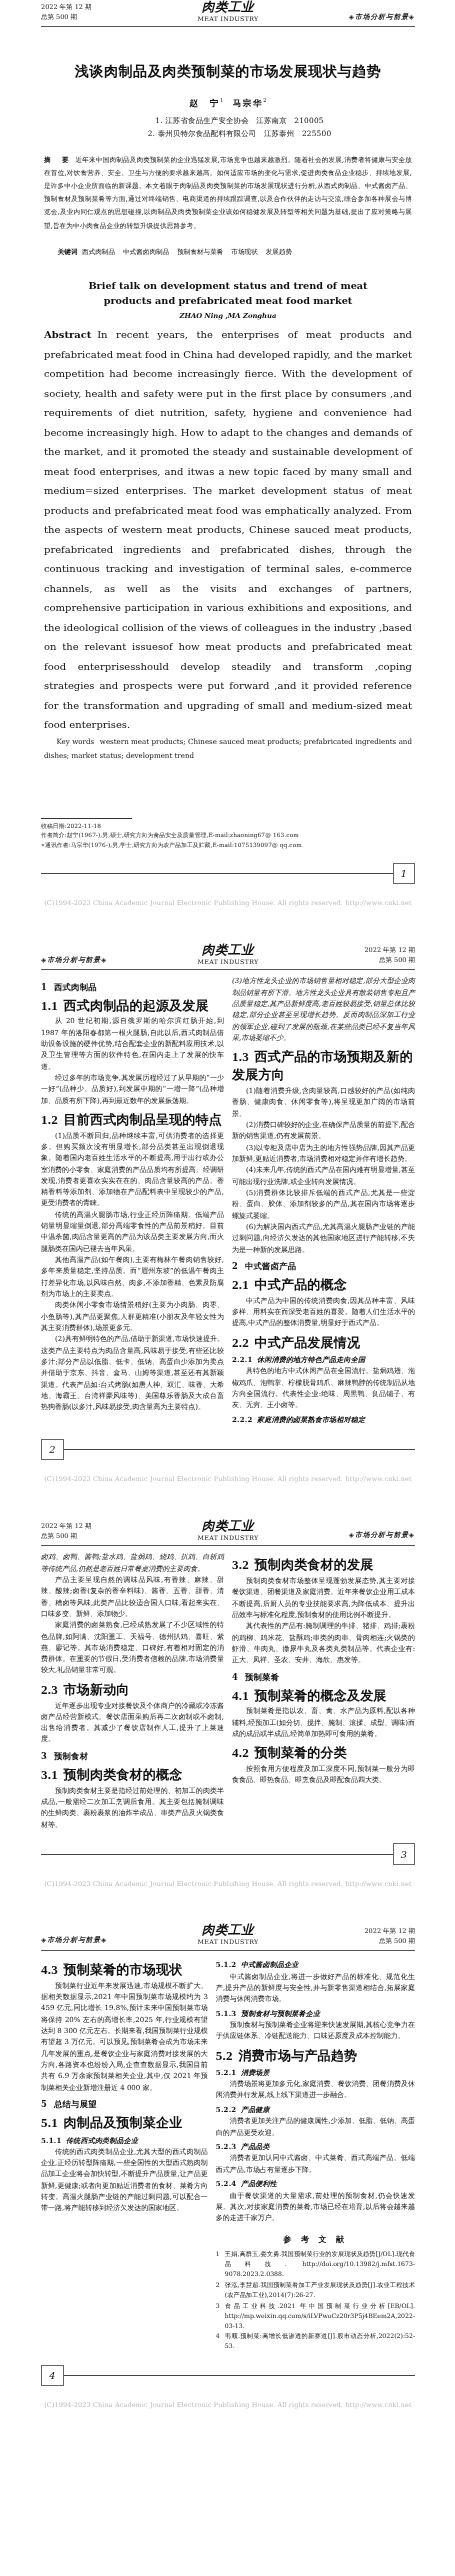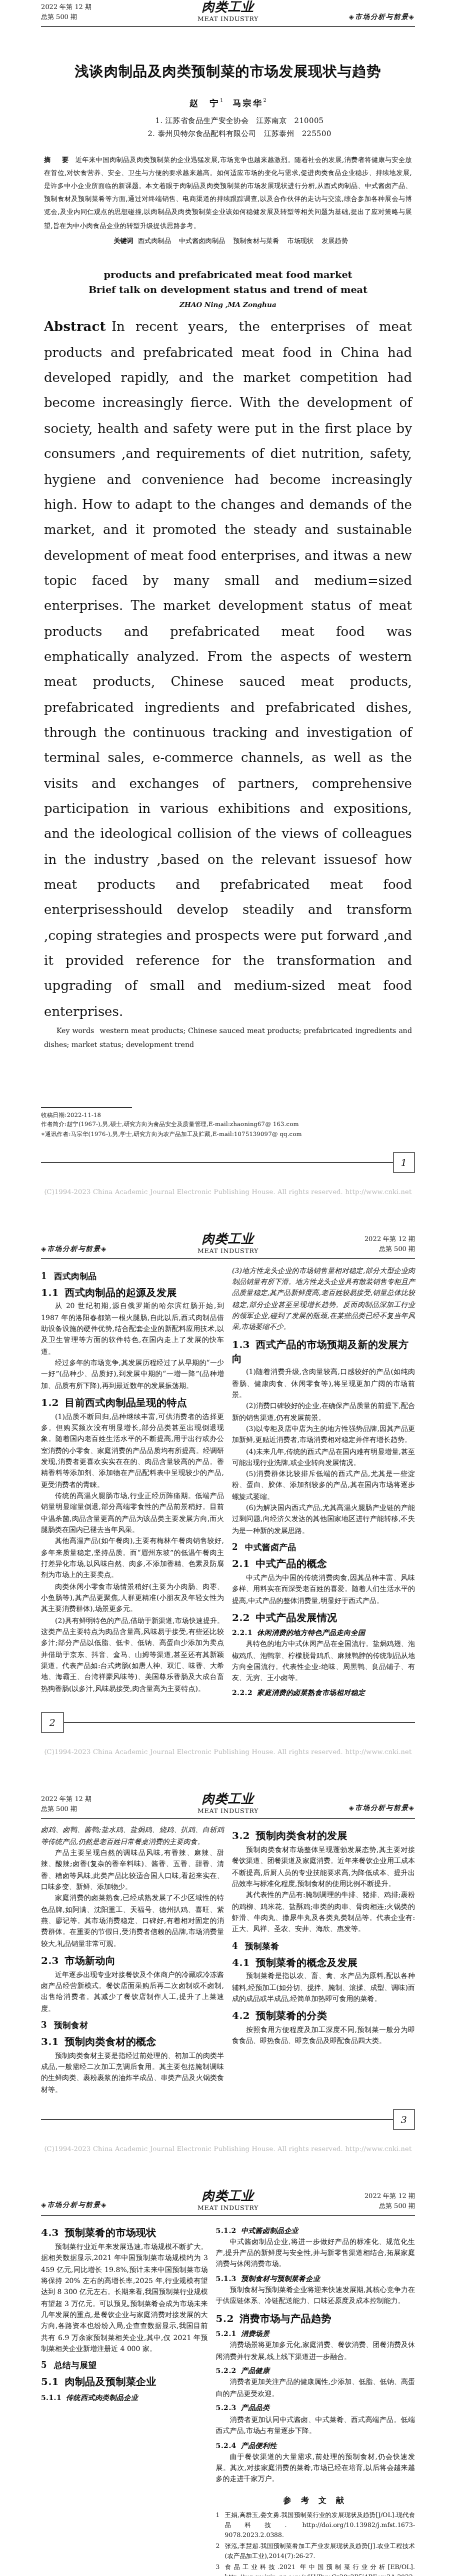--- a/index.html
+++ b/index.html
@@ -91,24 +91,24 @@
   
   .abs-cn{
     margin:12.5px 44px 0 44px;
     font-size:6.6px;
     line-height:2.0;
     text-align:justify;
     letter-spacing:0.1px;
   }
   .abs-cn .lbl{font-weight:bold;letter-spacing:2.3px;margin-right:4.6px;}
   .kw-cn{
-    margin:2px 44px 0 44px;
+    margin:13px 44px 0 44px;
     font-size:6.6px;
     line-height:2.0;
-    text-align:center;
+    text-align:left;
     text-indent:13.7px;
   }
   .kw-cn .lbl{font-weight:bold;margin-right:4.6px;}
   .kw-cn .k{margin-right:8px;}
 
   .en-title{
     text-align:center;
     font-size:9.7px;
     font-weight:bold;
     line-height:1.55;
@@ -116,21 +116,21 @@
   }
   .en-authors{
     text-align:center;
     font-size:6.8px;
     font-weight:bold;
     font-style:italic;
     margin-bottom:5.7px;
   }
   .abs-en{
     margin:0 44px;
-    font-size:13px;
+    font-size:10px;
     line-height:1.95;
     text-align:justify;
   }
   .abs-en .lbl{font-weight:bold;margin-right:5.7px;}
   .kw-en{
     margin:0 44px;
     font-size:7.1px;
     line-height:1.95;
     text-align:justify;
     text-indent:12.5px;
@@ -178,24 +178,25 @@
   }
   .col{width:full;flex:1;}
   .h1{
     font-size:8.3px;
     font-weight:bold;
     margin:5.1px 0 2.8px 0;
     letter-spacing:0.3px;
   }
   .h1 .n{margin-right:6.8px;}
   .h2{
-    font-size:10px;
+    font-size:13px;
     font-weight:bold;
     margin:4px 0 1.7px 0;
     letter-spacing:0.2px;
+    font-family:Liberation Serif, serif;
   }
   .h2 .n{margin-right:5.7px;}
   .h3{
     font-size:7px;
     font-weight:bold;
     font-style:italic;
     margin:3.4px 0 1.1px 0;
     letter-spacing:0.2px;
   }
   .h3 .n{margin-right:4.6px;font-style:normal;}
@@ -251,22 +252,22 @@
   <div class="affil">2. 泰州贝特尔食品配料有限公司　江苏泰州　225500</div>
 
   <div class="abs-cn">
     <span class="lbl">摘　要</span><span>近年来中国肉制品及肉类预制菜的企业迅猛发展,市场竞争也越来越激烈。随着社会的发展,消费者将健康与安全放在首位,对饮食营养、安全、卫生与方便的要求越来越高。如何适应市场的变化与需求,促进肉类食品企业稳步、持续地发展,是许多中小企业所面临的新课题。本文着眼于肉制品及肉类预制菜的市场发展现状进行分析,从西式肉制品、中式酱卤产品、预制食材及预制菜肴等方面,通过对终端销售、电商渠道的持续跟踪调查,以及合作伙伴的走访与交流,综合参加各种展会与博览会,及业内同仁观点的思想碰撞,以肉制品及肉类预制菜企业该如何稳健发展及转型等相关问题为基础,提出了应对策略与展望,旨在为中小肉食品企业的转型升级提供思路参考。</span>
   </div>
   <div class="kw-cn">
     <span class="lbl">关键词</span><span class="k">西式肉制品</span><span class="k">中式酱卤肉制品</span><span class="k">预制食材与菜肴</span><span class="k">市场现状</span><span class="k">发展趋势</span>
   </div>
 
   <div class="en-title">
+    <div>Brief talk on development status and trend of meat</div>
     <div>products and prefabricated meat food market</div>
-    <div>Brief talk on development status and trend of meat</div>
   </div>
   <div class="en-authors">ZHAO Ning ,MA Zonghua</div>
 
   <div class="abs-en">
     <span class="lbl">Abstract</span><span>In recent years, the enterprises of meat products and prefabricated meat food in China had developed rapidly, and the market competition had become increasingly fierce. With the development of society, health and safety were put in the first place by consumers ,and requirements of diet nutrition, safety, hygiene and convenience had become increasingly high. How to adapt to the changes and demands of the market, and it promoted the steady and sustainable development of meat food enterprises, and itwas a new topic faced by many small and medium=sized enterprises. The market development status of meat products and prefabricated meat food was emphatically analyzed. From the aspects of western meat products, Chinese sauced meat products, prefabricated ingredients and prefabricated dishes, through the continuous tracking and investigation of terminal sales, e-commerce channels, as well as the visits and exchanges of partners, comprehensive participation in various exhibitions and expositions, and the ideological collision of the views of colleagues in the industry ,based on the relevant issuesof how meat products and prefabricated meat food enterprisesshould develop steadily and transform ,coping strategies and prospects were put forward ,and it provided reference for the transformation and upgrading of small and medium-sized meat food enterprises.</span>
   </div>
   <div class="kw-en">
     <span class="lbl">Key words</span><span>western meat products; Chinese sauced meat products; prefabricated ingredients and dishes; market status; development trend</span>
   </div>
 
@@ -395,20 +396,21 @@
   </div>
   <div class="rule"></div>
 
   <div class="cols">
     <div class="col">
       <div class="h2"><span class="n">4.3</span><span>预制菜肴的市场现状</span></div>
       <p class="bd">预制菜行业近年来发展迅速,市场规模不断扩大。据相关数据显示,2021 年中国预制菜市场规模约为 3 459 亿元,同比增长 19.8%,预计未来中国预制菜市场将保持 20% 左右的高增长率,2025 年,行业规模有望达到 8 300 亿元左右。长期来看,我国预制菜行业规模有望超 3 万亿元。可以预见,预制菜肴会成为市场未来几年发展的重点,是餐饮企业与家庭消费对接发展的大方向,各路资本也纷纷入局,企查查数据显示,我国目前共有 6.9 万余家预制菜相关企业,其中,仅 2021 年预制菜相关企业新增注册近 4 000 家。</p>
       <div class="h1"><span class="n">5</span><span>总结与展望</span></div>
       <div class="h2"><span class="n">5.1</span><span>肉制品及预制菜企业</span></div>
       <div class="h3"><span class="n">5.1.1</span><span>传统西式肉类制品企业</span></div>
+      <p class="bd">传统的西式肉类制品企业,尤其大型的西式肉制品企业,正经历转型阵痛期,一些全国性的大型西式熟肉制品加工企业将会加快转型,不断提升产品质量,让产品更新鲜,更健康;或者向更加贴近消费者的食材、菜肴方向转变。高温火腿肠产业链的产能过剩问题,可以配合一带一路,将产能转移到经济欠发达的国家地区。</p>
     </div>
     <div class="col">
       <div class="h3"><span class="n">5.1.2</span><span>中式酱卤制品企业</span></div>
       <p class="bd">中式酱卤制品企业,将进一步做好产品的标准化、规范化生产,提升产品的新鲜度与安全性,并与新零售渠道相结合,拓展家庭消费与休闲消费市场。</p>
       <div class="h3"><span class="n">5.1.3</span><span>预制食材与预制菜肴企业</span></div>
       <p class="bd">预制食材与预制菜肴企业将迎来快速发展期,其核心竞争力在于供应链体系、冷链配送能力、口味还原度及成本控制能力。</p>
       <div class="h2"><span class="n">5.2</span><span>消费市场与产品趋势</span></div>
       <div class="h3"><span class="n">5.2.1</span><span>消费场景</span></div>
       <p class="bd">消费场景将更加多元化,家庭消费、餐饮消费、团餐消费及休闲消费并行发展,线上线下渠道进一步融合。</p>
       <div class="h3"><span class="n">5.2.2</span><span>产品健康</span></div>

